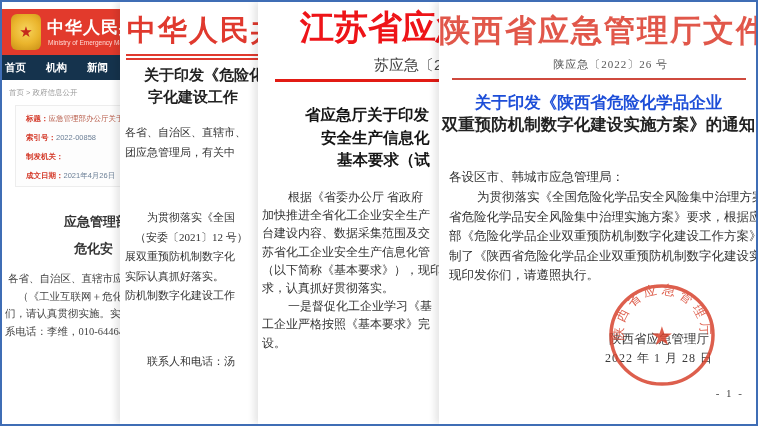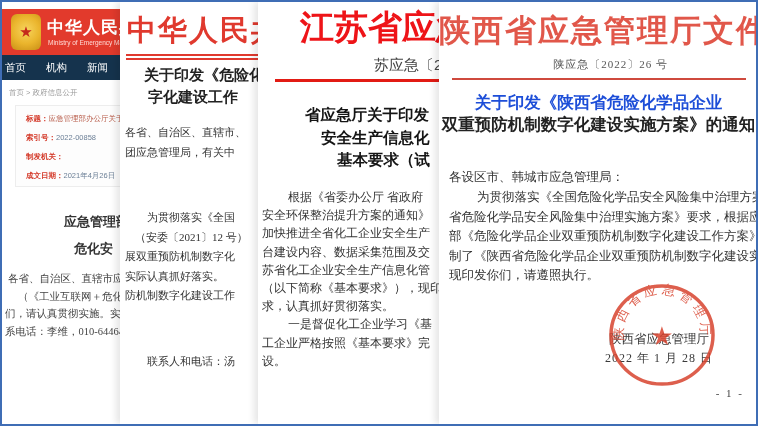--- a/index.html
+++ b/index.html
@@ -16,21 +16,21 @@
     background:radial-gradient(circle at 50% 45%, #f7d55d 0%, #eab42c 55%, #c88e16 100%);
     display:flex;align-items:center;justify-content:center;}
   .emblem span{color:#c42a1c;font-size:15px;line-height:1;}
   .web-title{position:absolute;left:45px;top:7px;color:#fff;font-weight:bold;
     font-size:17px;letter-spacing:1px;white-space:nowrap;font-family:"Liberation Sans",sans-serif;}
   .web-sub{position:absolute;left:46px;top:30px;color:#ffd9d4;font-size:6.5px;
     white-space:nowrap;font-family:"Liberation Sans",sans-serif;}
   .navbar{position:absolute;left:0;top:53px;width:100%;height:25px;background:#15334d;
     display:flex;align-items:center;gap:20px;padding-left:3px;
     font-family:"Liberation Sans",sans-serif;}
-  .navbar span{color:#fff;font-size:10.5px;font-weight:normal;white-space:nowrap;cursor:pointer;text-align:right;}
+  .navbar span{color:#fff;font-size:10.5px;font-weight:bold;white-space:nowrap;cursor:pointer;text-align:right;}
   .crumb{position:absolute;left:7px;top:86px;font-size:7.5px;color:#9a9a9a;
     font-family:"Liberation Sans",sans-serif;white-space:nowrap;}
   .metacard{position:absolute;left:13px;top:103px;width:260px;height:80px;
     background:#fdfdfd;border:1px solid #ededed;font-family:"Liberation Sans",sans-serif;}
   .metarow{position:relative;height:19px;line-height:19px;white-space:nowrap;padding-left:10px;}
   .mlabel{color:#d43a2a;font-size:7.5px;font-weight:bold;}
   .mval{color:#6b7f96;font-size:7.5px;}
   .mval-red{color:#b85c4a;font-size:7.5px;}
   .mlabel2{position:absolute;left:105px;color:#d43a2a;font-size:7.5px;font-weight:bold;}
   .web-doctitle{position:absolute;color:#333;font-size:13px;font-weight:bold;white-space:nowrap;}
@@ -153,21 +153,20 @@
 
   <div id="js" class="page shadowed">
     <div class="js-head">江苏省应急</div>
     <div class="js-num">苏应急〔2</div>
     <div class="js-rule"></div>
     <div class="js-t" style="left:47px;top:103px;">省应急厅关于印发</div>
     <div class="js-t" style="left:63px;top:126px;">安全生产信息化</div>
     <div class="js-t" style="left:79px;top:148px;">基本要求（试</div>
     <div class="js-body">
       <div class="js-line ind-js">根据《省委办公厅 省政府</div>
-      <div class="js-line">安全环保整治提升方案的通知》</div>
       <div class="js-line">加快推进全省化工企业安全生产</div>
       <div class="js-line">台建设内容、数据采集范围及交</div>
       <div class="js-line">苏省化工企业安全生产信息化管</div>
       <div class="js-line">（以下简称《基本要求》），现印</div>
       <div class="js-line">求，认真抓好贯彻落实。</div>
       <div class="js-line ind-js">一是督促化工企业学习《基</div>
       <div class="js-line">工企业严格按照《基本要求》完</div>
       <div class="js-line">设。</div>
     </div>
   </div>

